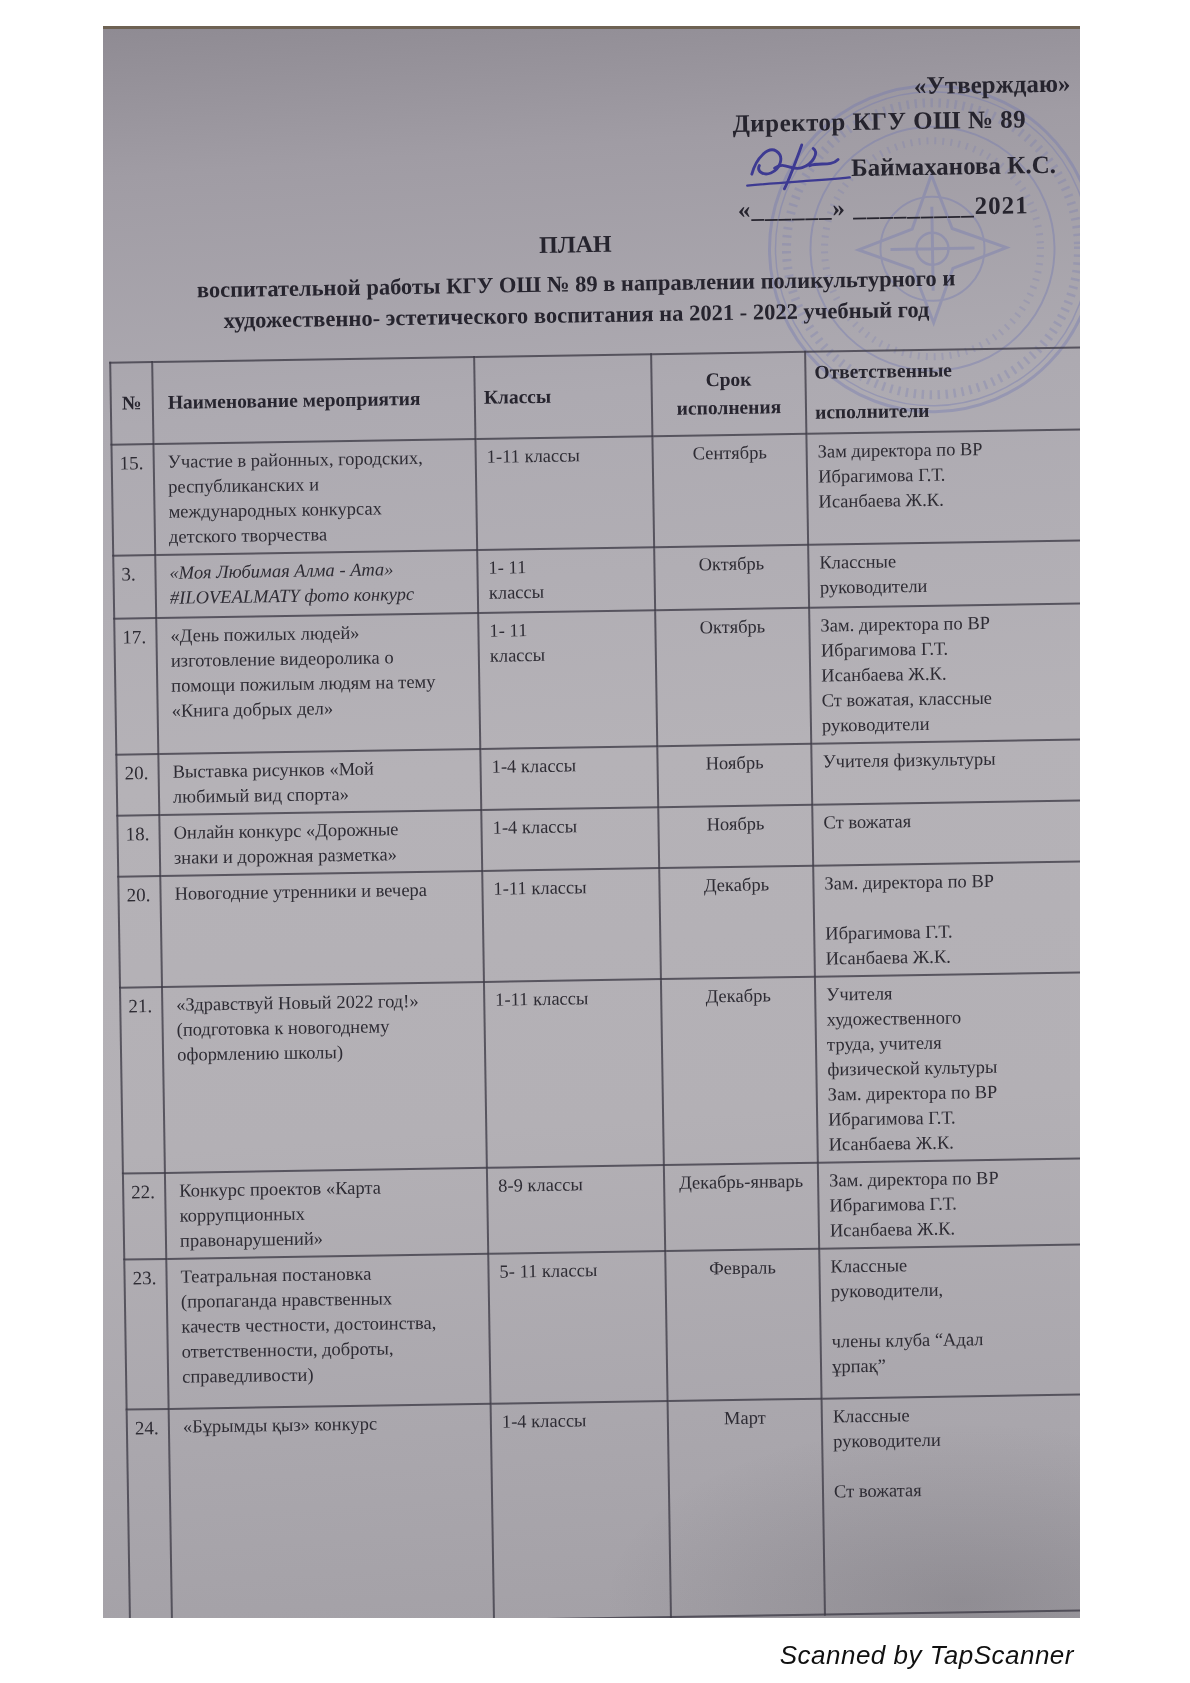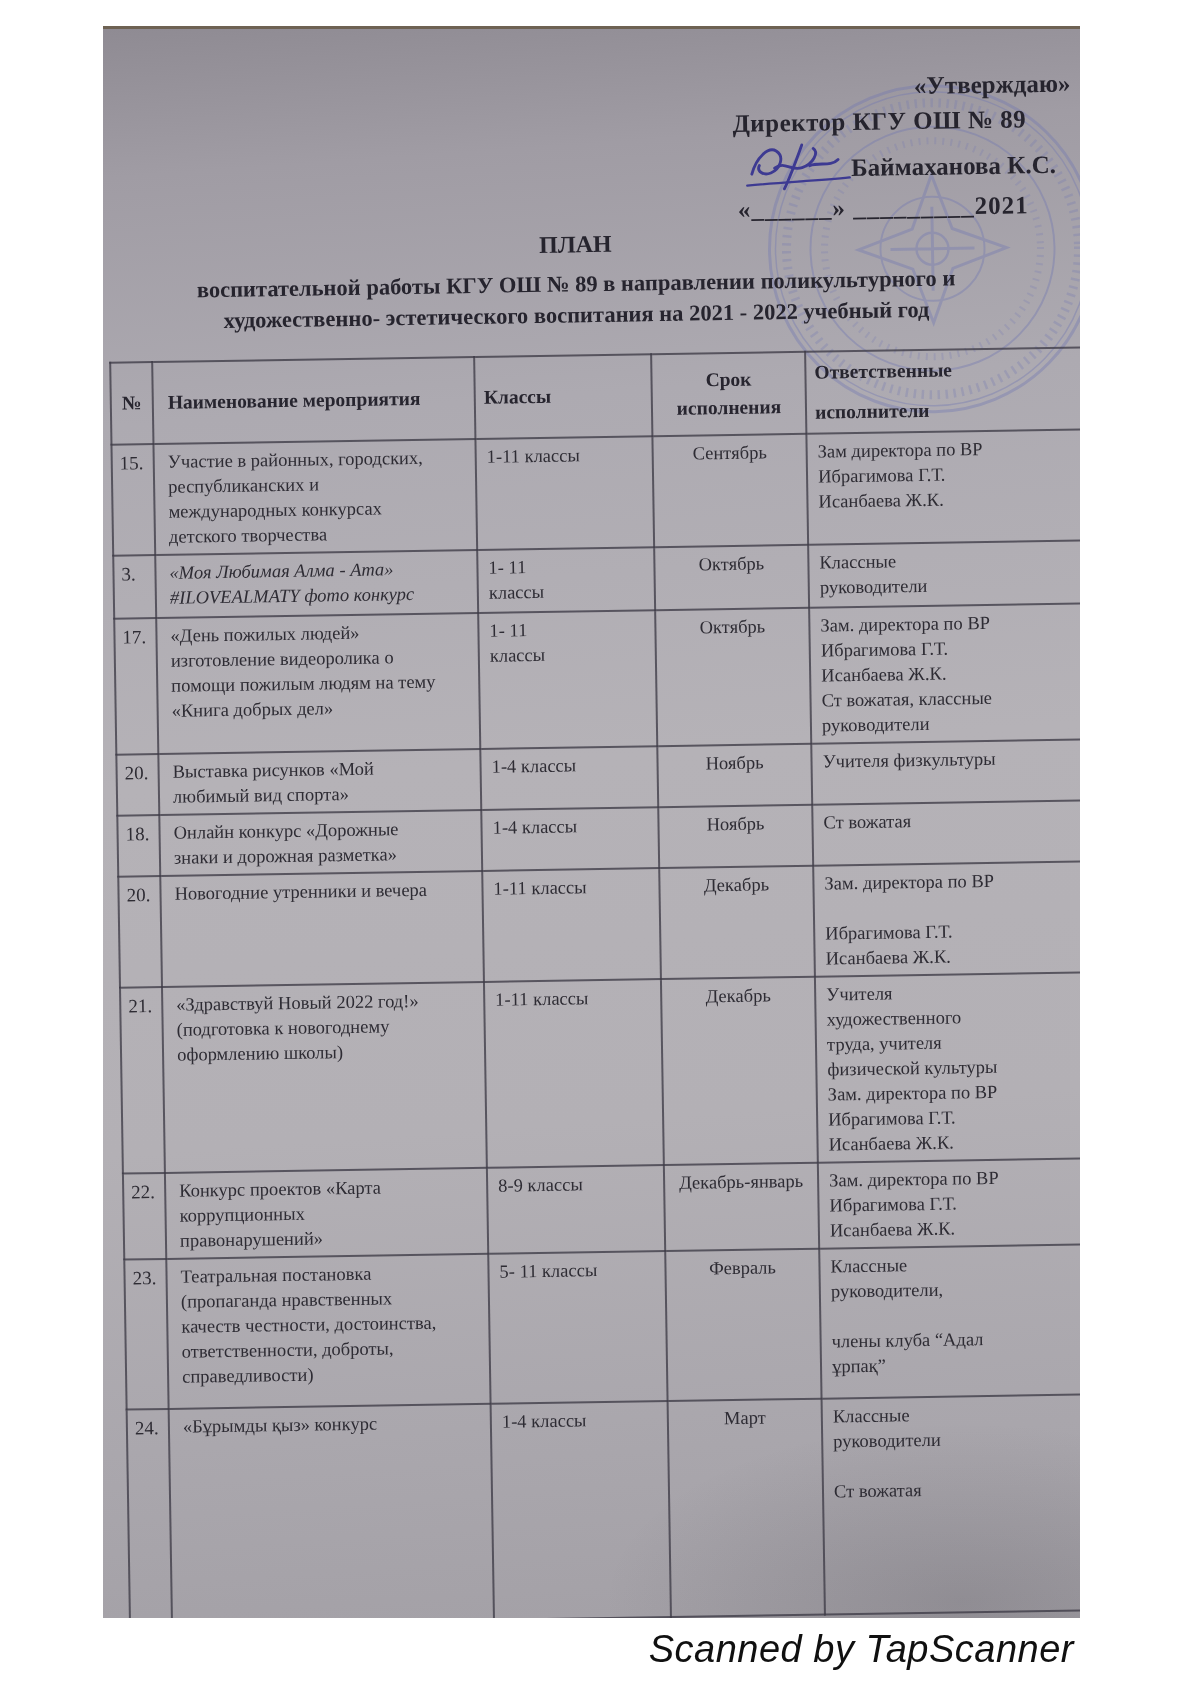--- a/index.html
+++ b/index.html
@@ -58,21 +58,21 @@
   }
   .plan td.c-num  { font-size:19px; padding-left:7px; padding-right:2px; }
   .plan td.c-name { padding-left:13px; padding-right:8px; }
   .plan td.c-term { text-align:center; padding-left:4px; padding-right:4px; }
   .plan td.italic { font-style:italic; }
 
   
   .watermark {
     position:absolute; right:116px; bottom:12px;
     font-family:"Liberation Sans","DejaVu Sans",sans-serif;
-    font-style:italic; font-size:38px; color:#101010; letter-spacing:0.5px;
+    font-style:italic; font-size:26px; color:#101010; letter-spacing:0.5px;
   }
 </style>
 </head>
 <body>
 
 <div class="scan">
   <div class="content">
 
     <svg class="stamp" viewBox="0 0 340 340">
       <g fill="none" stroke="#7177b2">

